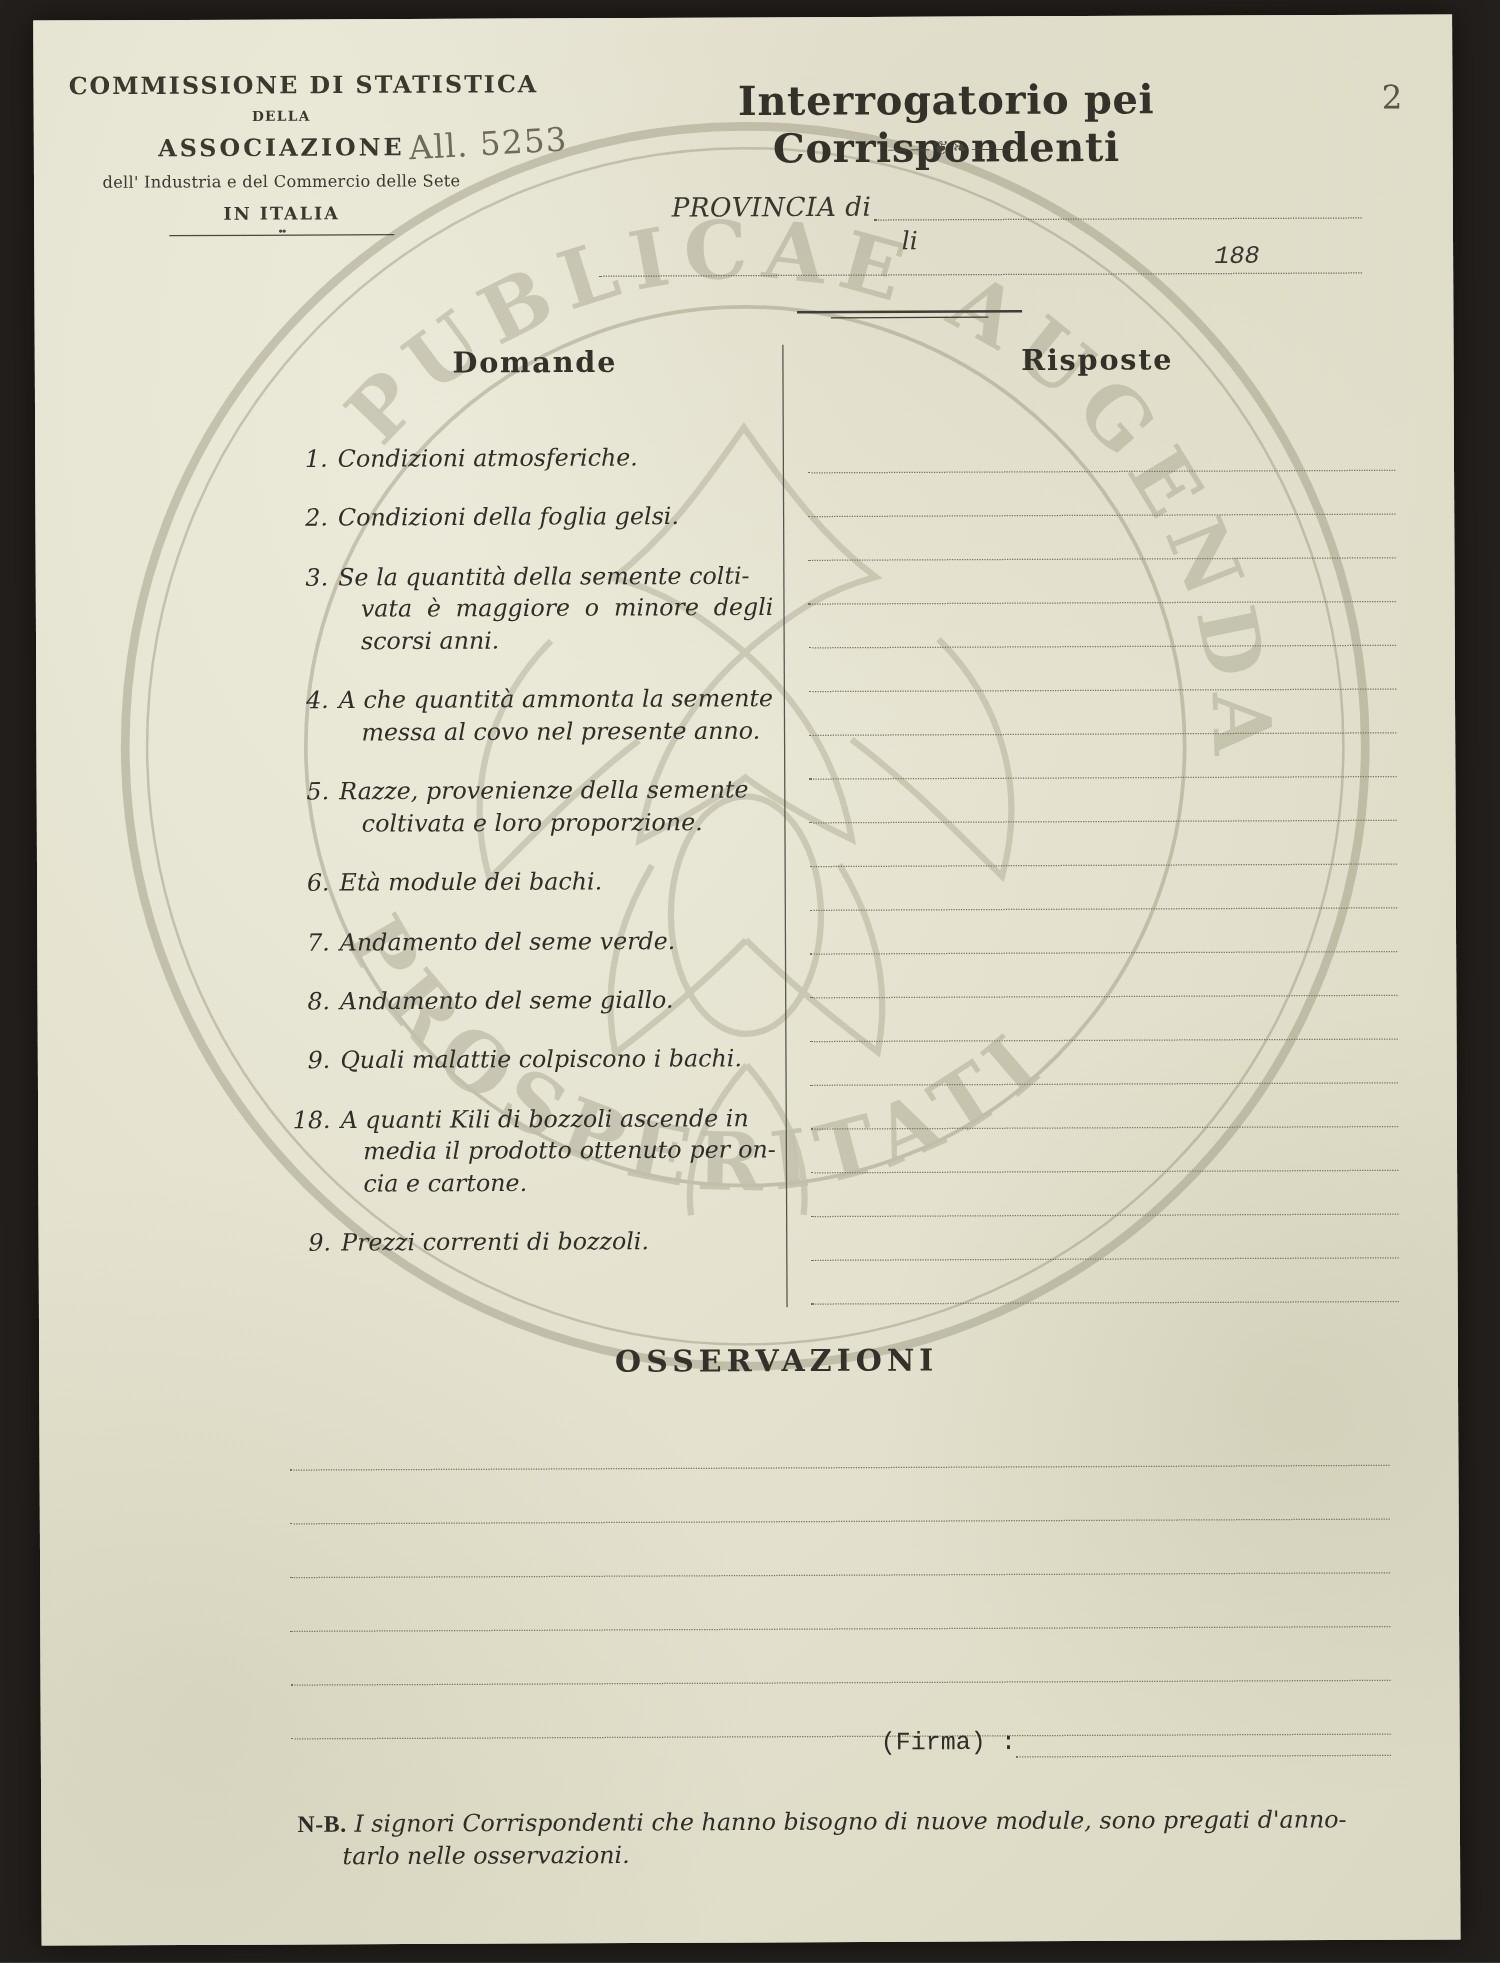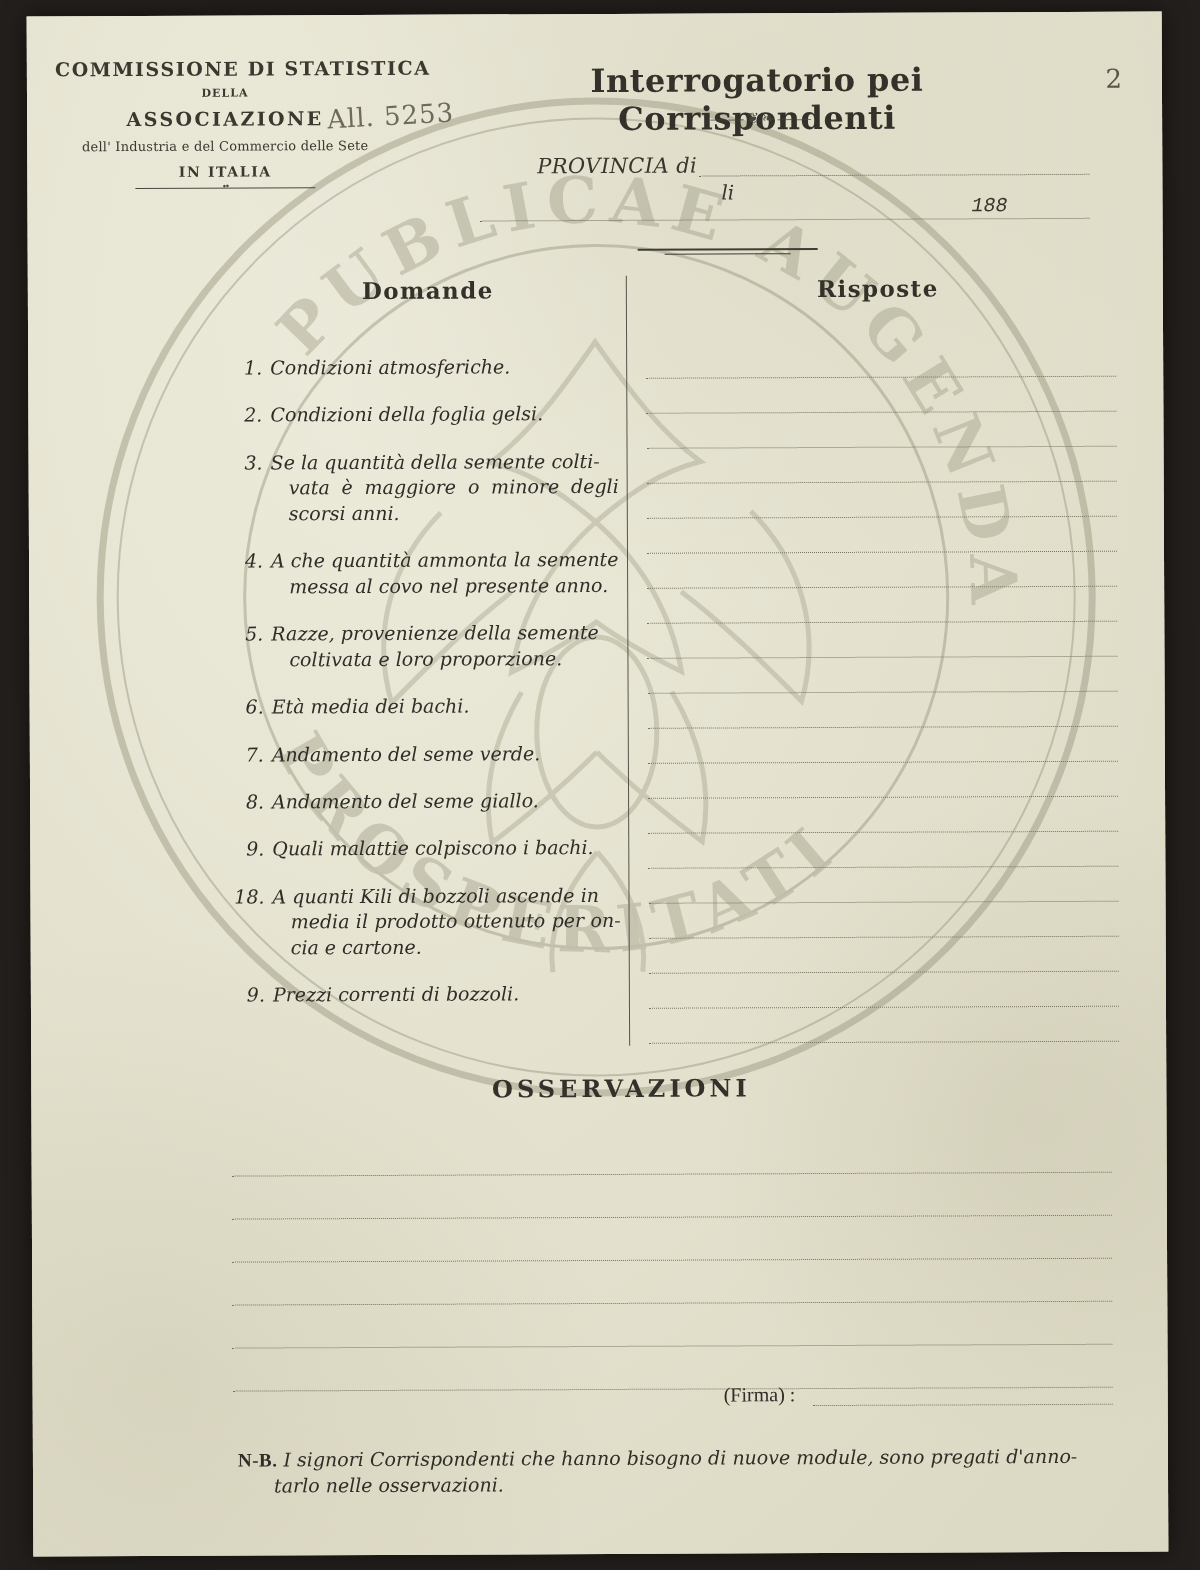--- a/index.html
+++ b/index.html
@@ -276,22 +276,22 @@
     left: 200px; top: 1118px;
     width: 880px;
   }
   #osserv-lines .oline {
     border-bottom: 1px dotted #76735f;
     height: 42px;
   }
 
   .firma {
     position: absolute;
-    left: 691px; top: 1370px;
-    font-family: Liberation Serif, serif;
+    left: 672px; top: 1370px;
+    font-family: Liberation Mono, monospace;
     font-size: 20px;
     color: #2f2d27;
   }
   .firma-line {
     position: absolute;
     left: 780px; top: 1392px;
     width: 300px;
     border-bottom: 1px dotted #76735f;
   }
 
@@ -393,21 +393,21 @@
         <div class="q">
           <span class="num">4.</span>
           <span class="txt"><span>A che quantità ammonta la semente</span><span class="ind">messa al covo nel presente anno.</span></span>
         </div>
         <div class="q">
           <span class="num">5.</span>
           <span class="txt"><span>Razze, provenienze della semente</span><span class="ind">coltivata e loro proporzione.</span></span>
         </div>
         <div class="q">
           <span class="num">6.</span>
-          <span class="txt"><span>Età media dei bachi.</span></span>
+          <span class="txt"><span>Età module dei bachi.</span></span>
         </div>
         <div class="q">
           <span class="num">7.</span>
           <span class="txt"><span>Andamento del seme verde.</span></span>
         </div>
         <div class="q">
           <span class="num">8.</span>
           <span class="txt"><span>Andamento del seme giallo.</span></span>
         </div>
         <div class="q">

